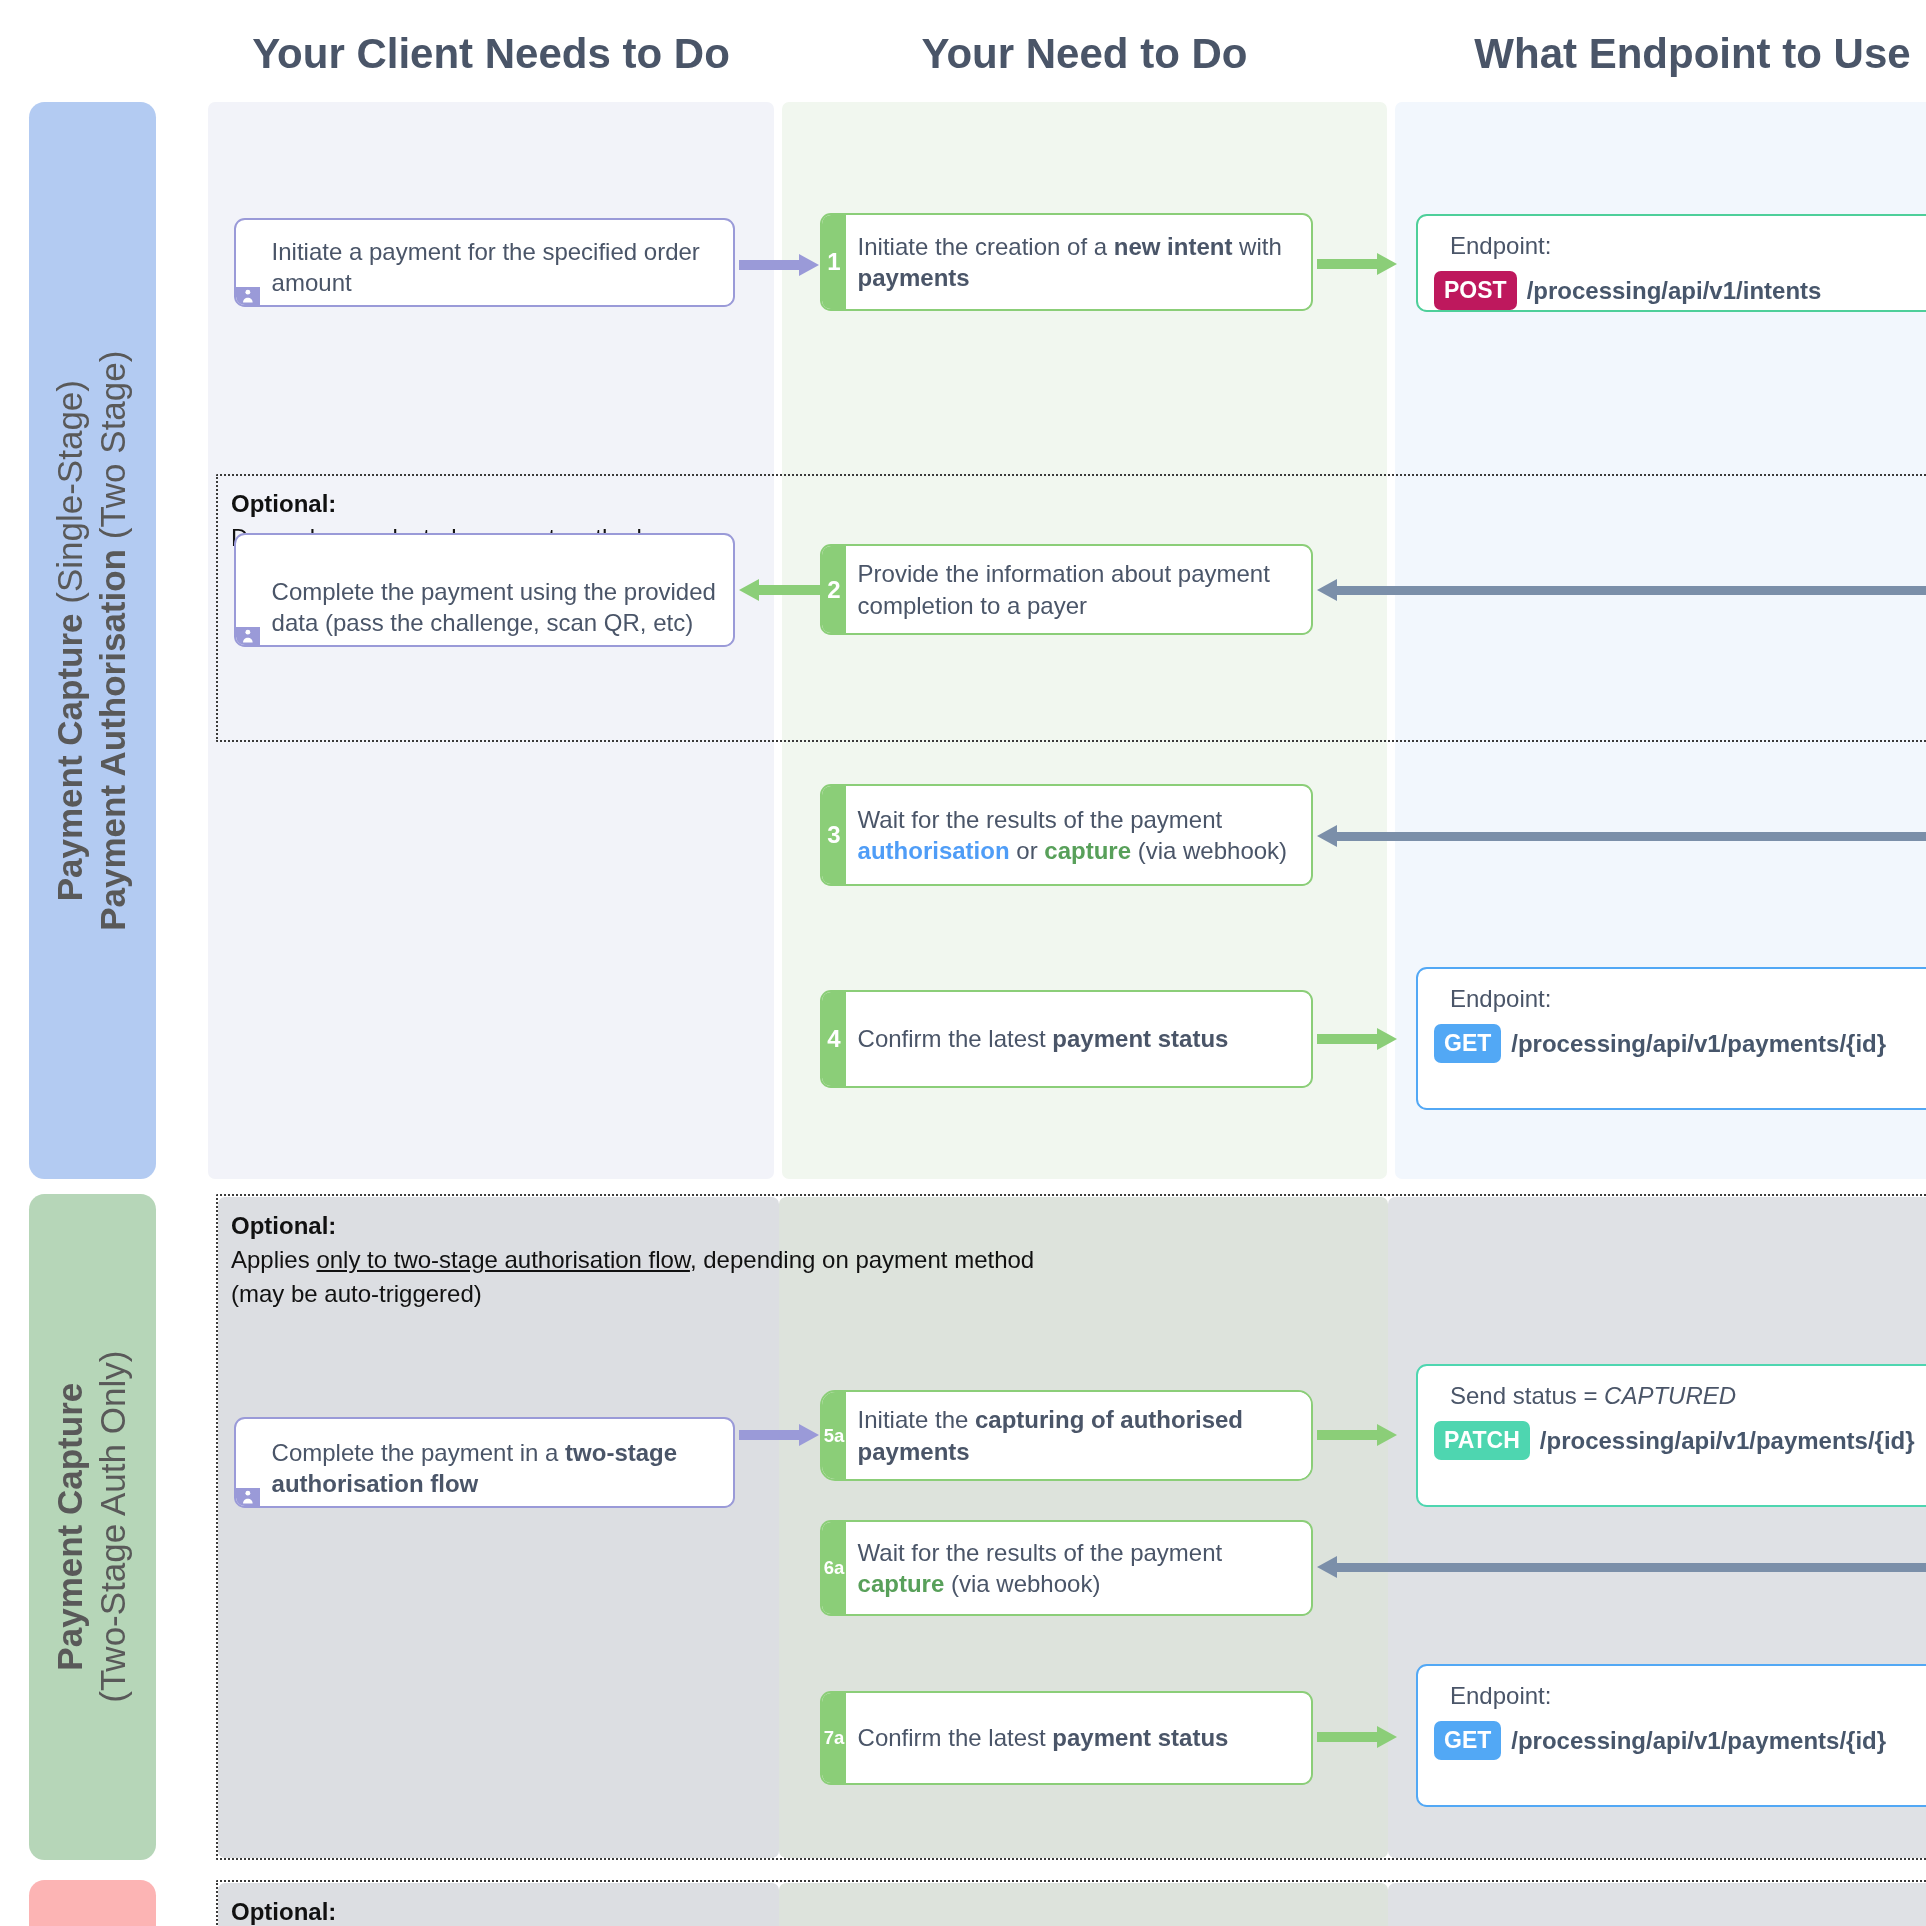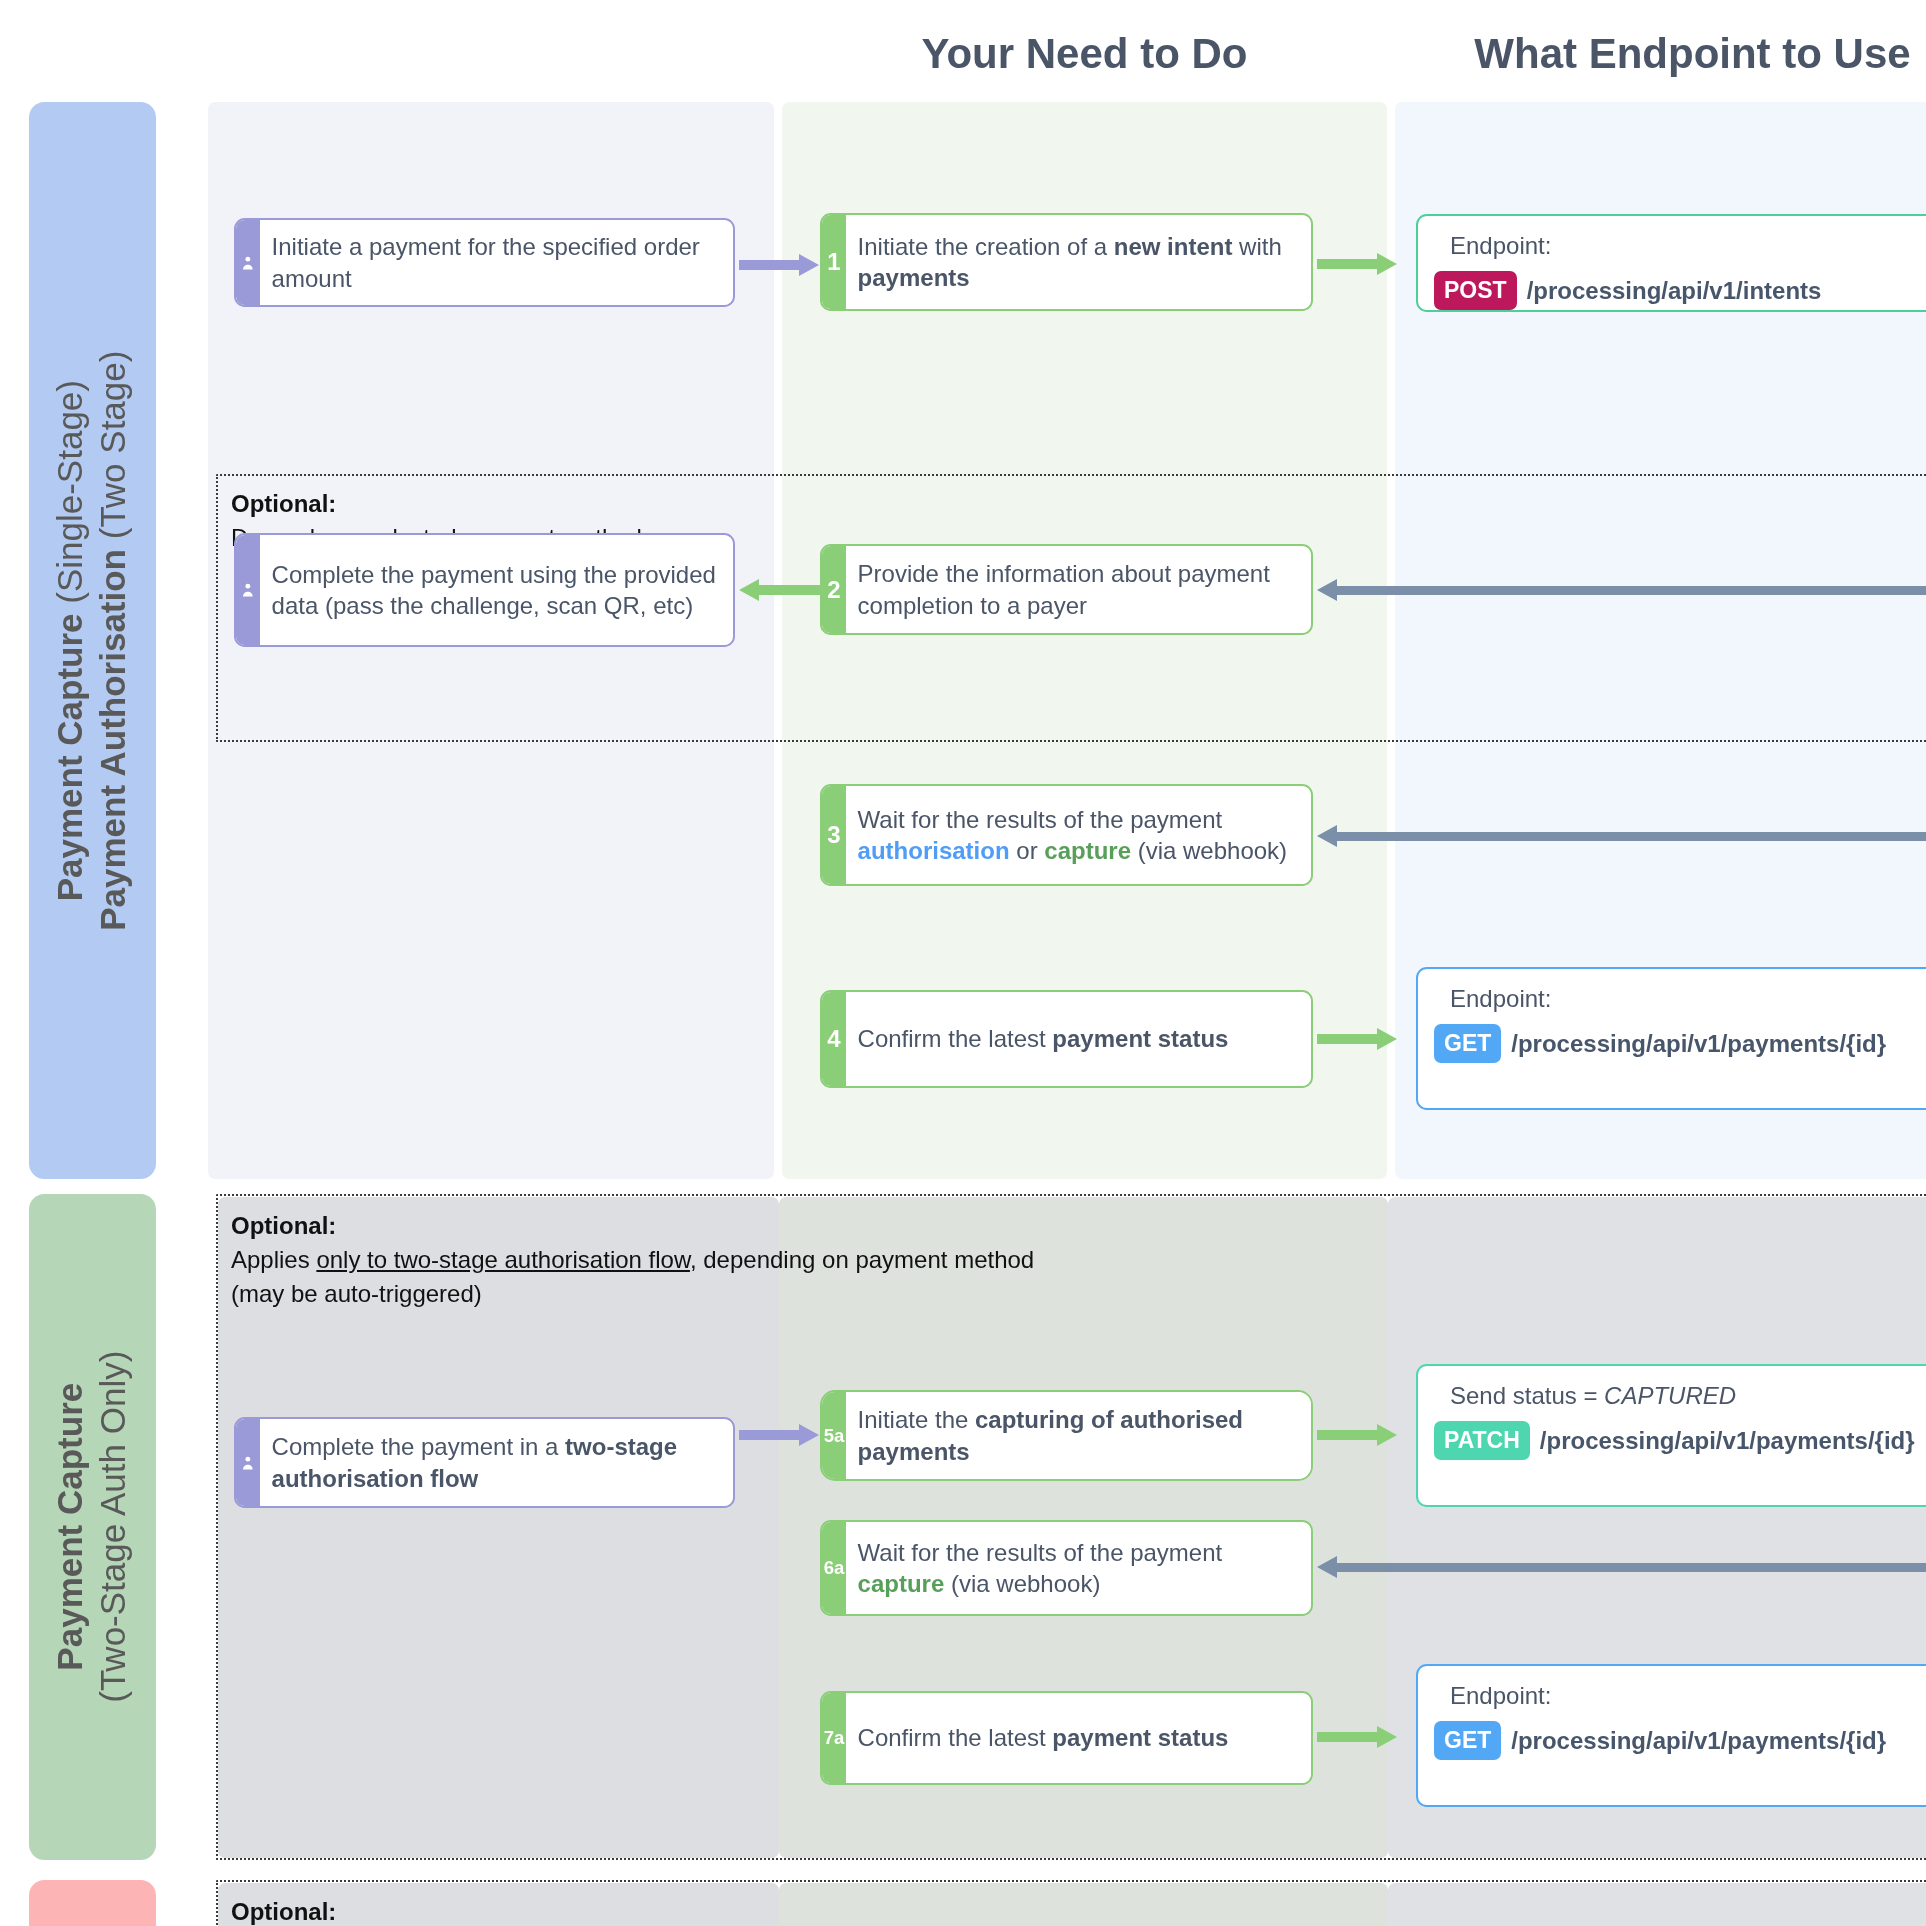--- a/index.html
+++ b/index.html
@@ -84,21 +84,21 @@
     align-items: center;
     padding: 7px 11.6px 7px 11.6px;
     font-size: 24px;
     line-height: 1.30;
     color: #4a5568;
     border-radius: 0 9.2px 9.2px 0;
   }
   .pbox .body b { font-weight: bold; }
 
   
-  .client-box { border: 2.7px solid #9a9ad8; }
+  .client-box { border: 2.7px solid #9a9ad8; align-items: flex-end; }
   .client-box .stripe { background: #9a9ad8; font-size: 0; position: relative; }
   .client-box .stripe svg { width: 17.7px; height: 17.7px; }
 
   
   .step-box { border: 2.7px solid #8bce78; }
   .step-box .stripe { background: #8bce78; }
   .step-box.sm .stripe { font-size: 18.5px; }
 
   
   .ep-box {
@@ -153,20 +153,21 @@
   .arrow .head { position: absolute; width: 0; height: 0; }
 
   
   .kw-auth   { color: #4f9df7; font-weight: bold; }
   .kw-cap    { color: #58a05a; font-weight: bold; }
 </style>
 </head>
 <body>
 
 <div class="header-row">
+  <div class="col-head ch1">Your Client Needs to Do</div>
   <div class="col-head ch2">Your Need to Do</div>
   <div class="col-head ch3">What Endpoint to Use</div>
 
 </div>
 
 <div class="band" style="top:102px; height:1077px;">
 
   <div class="band-label" style="top:0px; height:1077px; background:#b3cbf2;">
     <div class="band-label-inner">
       <div><b>Payment Capture</b>

